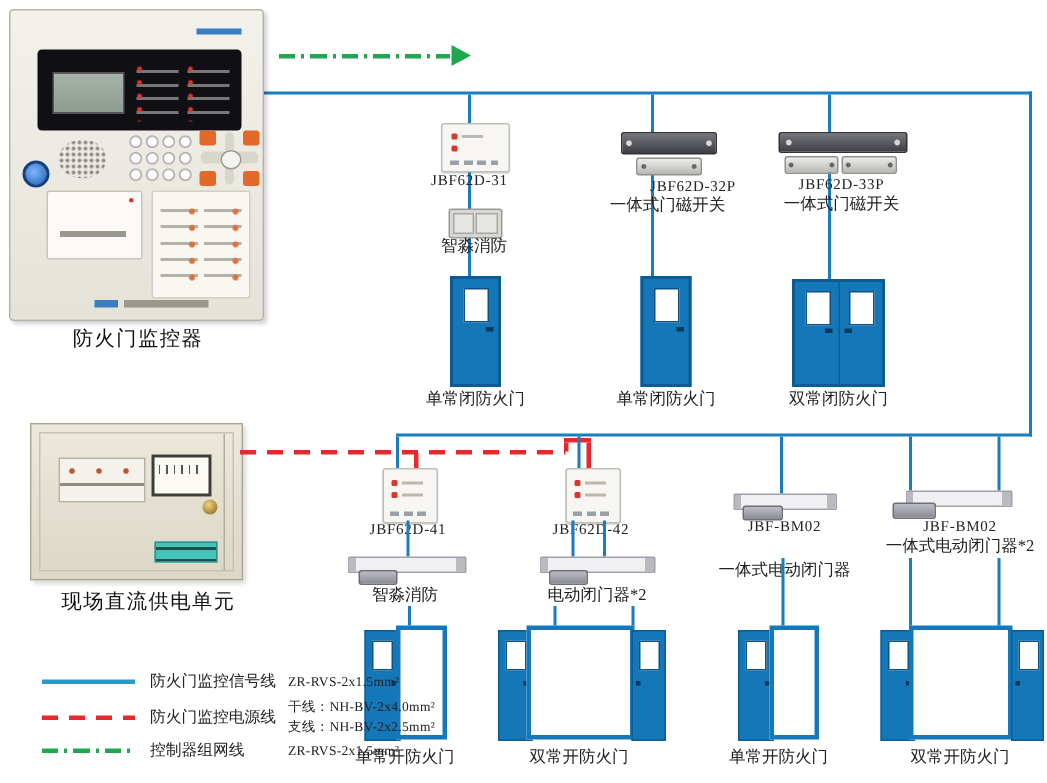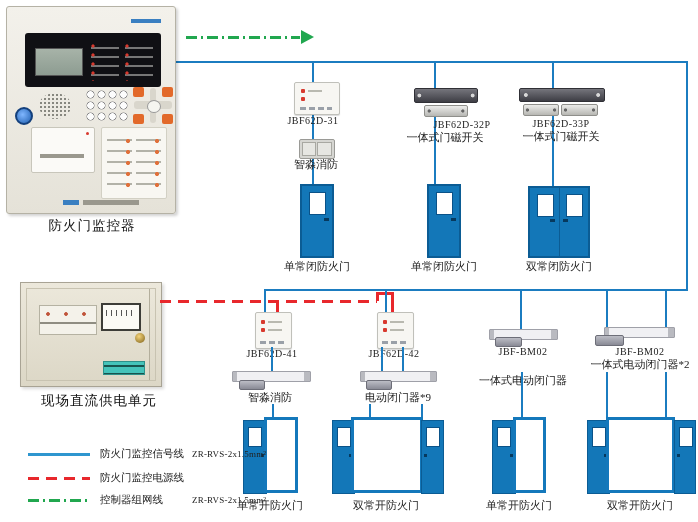--- a/index.html
+++ b/index.html
@@ -271,21 +271,21 @@
   <div class="vline" style="left:271px;top:347px;width:2px;height:24px;"></div>
   <div class="vline" style="left:381px;top:347px;width:2px;height:24px;"></div>
   <div class="vline" style="left:402px;top:347px;width:2px;height:24px;"></div>
 
   <div class="clbar" style="left:232px;top:371px;width:77px;height:9px;"></div>
   <div class="clbody" style="left:239px;top:380px;width:24px;height:8px;"></div>
   <div class="lbl" style="left:220px;top:391px;width:100px;">智淼消防</div>
 
   <div class="clbar" style="left:360px;top:371px;width:75px;height:9px;"></div>
   <div class="clbody" style="left:366px;top:380px;width:24px;height:8px;"></div>
-  <div class="lbl" style="left:343px;top:391px;width:110px;">电动闭门器*9</div>
+  <div class="lbl" style="left:343px;top:391px;width:110px;">电动闭门器*2</div>
 
   <div class="vline" style="left:272px;top:404px;width:2px;height:14px;"></div>
   <div class="vline" style="left:369px;top:404px;width:2px;height:14px;"></div>
   <div class="vline" style="left:421px;top:404px;width:2px;height:14px;"></div>
 
   <div class="clbar" style="left:489px;top:329px;width:67px;height:9px;"></div>
   <div class="clbody" style="left:495px;top:337px;width:25px;height:8px;"></div>
   <div class="mdl" style="left:473px;top:346px;width:100px;">JBF-BM02</div>
   <div class="lbl" style="left:468px;top:374px;width:110px;">一体式电动闭门器</div>
 
@@ -343,20 +343,24 @@
   <div class="lbl" style="left:585px;top:499px;width:110px;">双常开防火门</div>
 
   <div class="legend-row" style="top:447px;height:14px;">
     <div class="sw sw-blue"></div>
     <div class="leg-label">防火门监控信号线</div>
     <div class="leg-spec">ZR-RVS-2x1.5mm²</div>
   </div>
   <div class="legend-row" style="top:466px;height:24px;">
     <div class="sw rdash" style="position:static;"></div>
     <div class="leg-label">防火门监控电源线</div>
+    <div>
+      <div class="leg-spec">干线：NH-BV-2x4.0mm²</div>
+      <div class="leg-spec">支线：NH-BV-2x2.5mm²</div>
+    </div>
   </div>
   <div class="legend-row" style="top:493px;height:14px;">
     <div class="sw gdash" style="position:static;"></div>
     <div class="leg-label">控制器组网线</div>
     <div class="leg-spec">ZR-RVS-2x1.5mm²</div>
   </div>
 
 
 </div>
 

